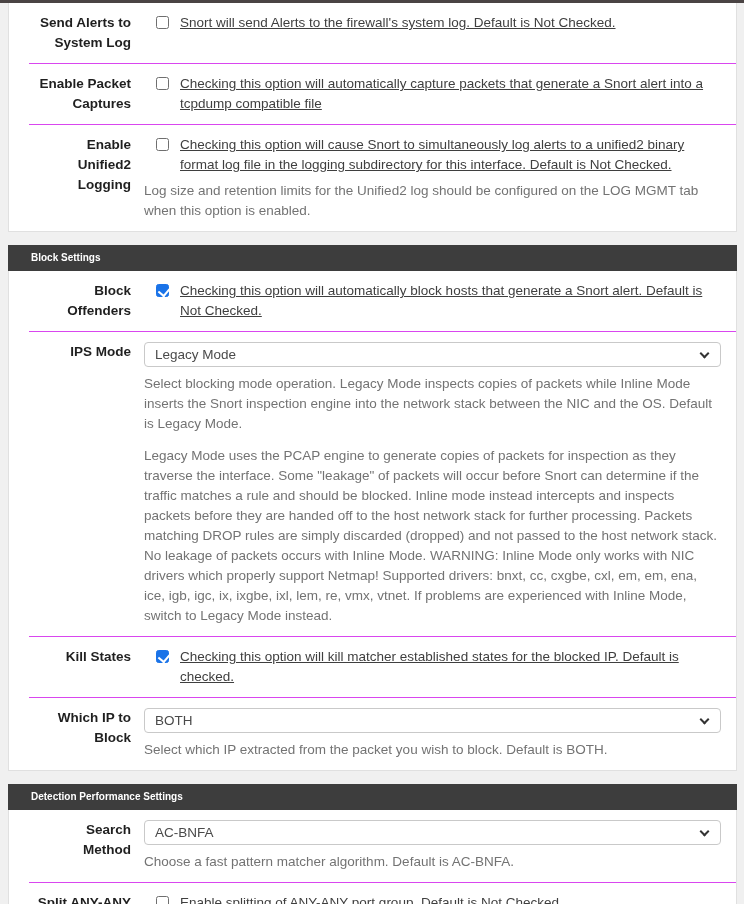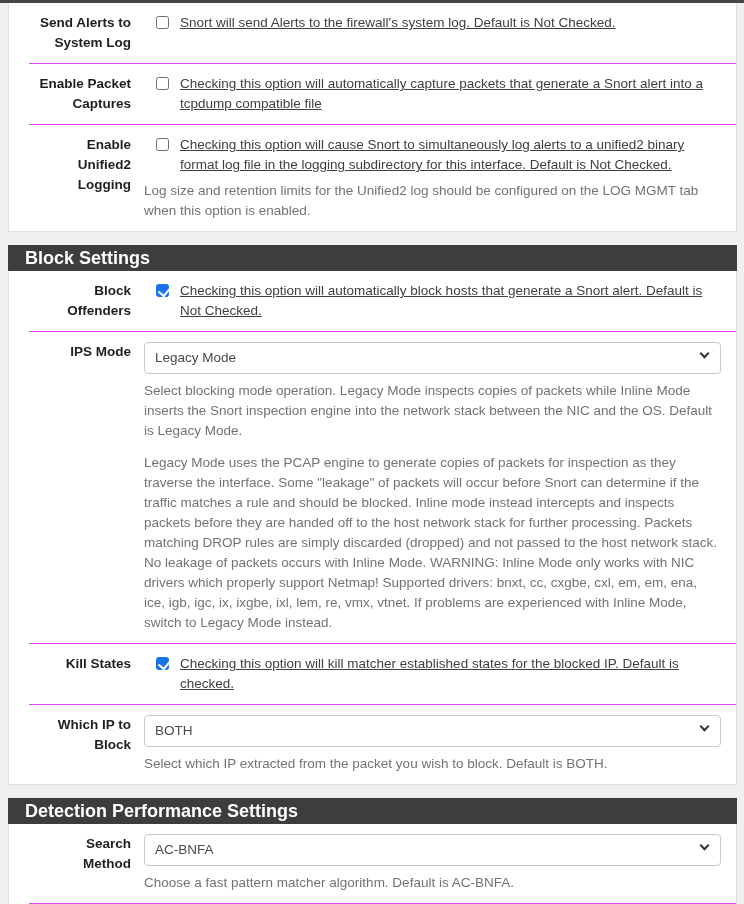--- a/index.html
+++ b/index.html
@@ -17,24 +17,24 @@
     background:#ffffff;
     border:1px solid #e0e0e0;
     border-top:none;
     padding-left:20px;
   }
   .section-header {
     margin:13px 7px 0 8px;
     background:#3d3d3d;
     color:#ffffff;
     font-weight:bold;
-    font-size:18px;
+    font-size:10px;
     height:26px;
     line-height:26px;
-    padding-left:17px;
+    padding-left:23px;
   }
   .row {
     display:flex;
     padding:10px 0 10px 0;
   }
   .row + .row { border-top:1px solid #d946ef; }
   .flabel {
     width:115px;
     flex:0 0 115px;
     padding-right:13px;
@@ -63,21 +63,21 @@
     width:6px; height:8px;
     border-right:2px solid #fff;
     border-bottom:2px solid #fff;
     transform:rotate(40deg);
   }
   .cbtext { margin-left:11px; color:#3f3f3f;text-decoration:underline; }
   .help { color:#737373; }
   .cbrow + .help { margin-top:6px; }
   .selectbox {
     position:relative;
-    height:32px;
+    height:25px;
     border:1px solid #c9c9c9;
     border-radius:4px;
     background:#fff;
     display:flex;
     align-items:center;
     padding:0 26px 0 10px;
     color:#4a4a4a;
     cursor:pointer;
   }
   .selectbox .chev {

